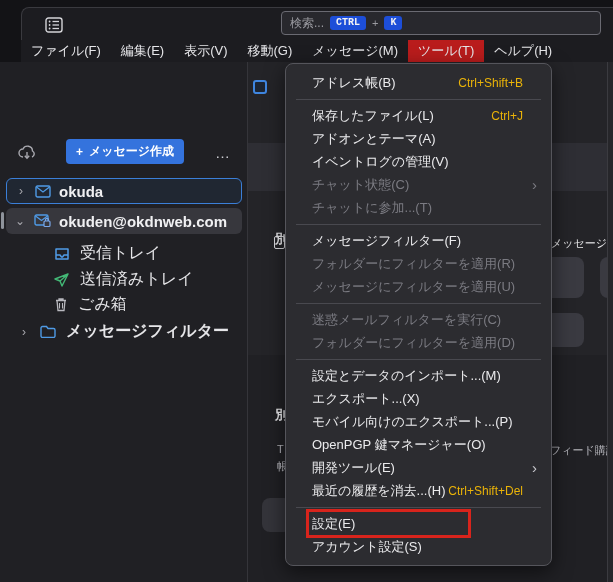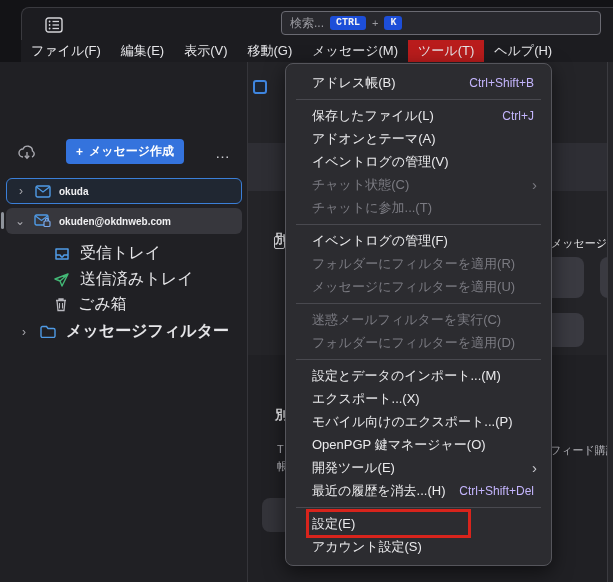--- a/index.html
+++ b/index.html
@@ -38,21 +38,21 @@
   .compose-btn{position:absolute;left:66px;top:77px;width:118px;height:25px;
     border-radius:4px;border:none;cursor:pointer;
     color:#ffffff;font-size:12px;font-weight:bold;
     display:flex;align-items:center;justify-content:center;gap:6px;}
   .kebab-btn{position:absolute;left:210px;top:78px;width:26px;height:24px;
     color:#cfcfd4;font-size:15px;letter-spacing:1px;
     display:flex;align-items:center;justify-content:center;cursor:pointer;}
   .acc-row{position:absolute;left:6px;width:236px;height:26px;border-radius:6px;
     display:flex;align-items:center;gap:8px;padding:0 8px;cursor:pointer;}
   .acc-row .chev{width:12px;color:#a7a7ad;font-size:12px;text-align:center;}
-  .acc-row .name{font-size:10px;font-weight:bold;color:#f0f0f2;white-space:nowrap;text-align:center;}
+  .acc-row .name{font-size:15px;font-weight:bold;color:#f0f0f2;white-space:nowrap;text-align:center;}
   .acc-okuda{top:116px;border:1px solid #3b7fd8;background:#202732;}
   .acc-okuden{top:146px;background:#37373d;}
   .active-bar{position:absolute;left:1px;top:150px;width:3px;height:17px;
     border-radius:2px;background:#8e939b;}
   .folder-row{position:absolute;left:6px;width:236px;height:23px;
     display:flex;align-items:center;gap:10px;cursor:pointer;}
   .folder-row .lbl{font-size:16px;color:#e6e6e9;white-space:nowrap;}
   .indent-a{padding-left:48px;}
   .indent-b{padding-left:12px;}
   .folder-row .chev{width:12px;color:#a7a7ad;font-size:12px;text-align:center;}
@@ -71,21 +71,21 @@
   .dark-sec{position:absolute;left:0;top:293px;right:0;bottom:0;background:#202024;}
   .scroll-strip{position:absolute;top:62px;right:0;width:6px;bottom:0;
     background:#26262a;border-left:1px solid #3b3b40;}
   
   .menu-panel{position:absolute;left:285px;top:63px;width:267px;
     background:#2c2c30;border:1px solid #55555b;border-radius:8px;
     padding:7px 0;box-shadow:0 6px 20px rgba(0,0,0,.55);z-index:10;}
   .mi{position:relative;display:flex;align-items:center;height:23px;
     padding:0 14px 0 26px;font-size:13px;color:#ebebed;cursor:pointer;white-space:nowrap;}
   .mi .lbl{flex:0 0 auto;}
-  .mi .sc{margin-left:auto;margin-right:3px;font-size:12px;color:#c4b5fd;}
+  .mi .sc{margin-left:auto;margin-right:14px;font-size:12px;color:#eab308;}
   .mi .sub{margin-left:auto;color:#c9c9ce;font-size:15px;line-height:1;}
   .mi.dis{color:#7b7b82;cursor:default;}
   .mi.dis .sub{color:#7b7b82;}
   .sep{height:1px;background:#49494f;margin:4.5px 10px;}
   .redbox{position:absolute;left:20px;top:-3px;width:165px;height:29px;
     border:3px solid #d8241c;pointer-events:none;}
   svg{display:block;}
 </style>
 </head>
 <body>
@@ -248,21 +248,21 @@
     </div>
     <div class="mi dis">
       <span class="lbl">チャット状態(C)</span>
       <span class="sub">›</span>
     </div>
     <div class="mi dis">
       <span class="lbl">チャットに参加...(T)</span>
     </div>
     <div class="sep"></div>
     <div class="mi">
-      <span class="lbl">イベントログの管理(F)</span>
+      <span class="lbl">メッセージフィルター(F)</span>
     </div>
     <div class="mi dis">
       <span class="lbl">フォルダーにフィルターを適用(R)</span>
     </div>
     <div class="mi dis">
       <span class="lbl">メッセージにフィルターを適用(U)</span>
     </div>
     <div class="sep"></div>
     <div class="mi dis">
       <span class="lbl">迷惑メールフィルターを実行(C)</span>

